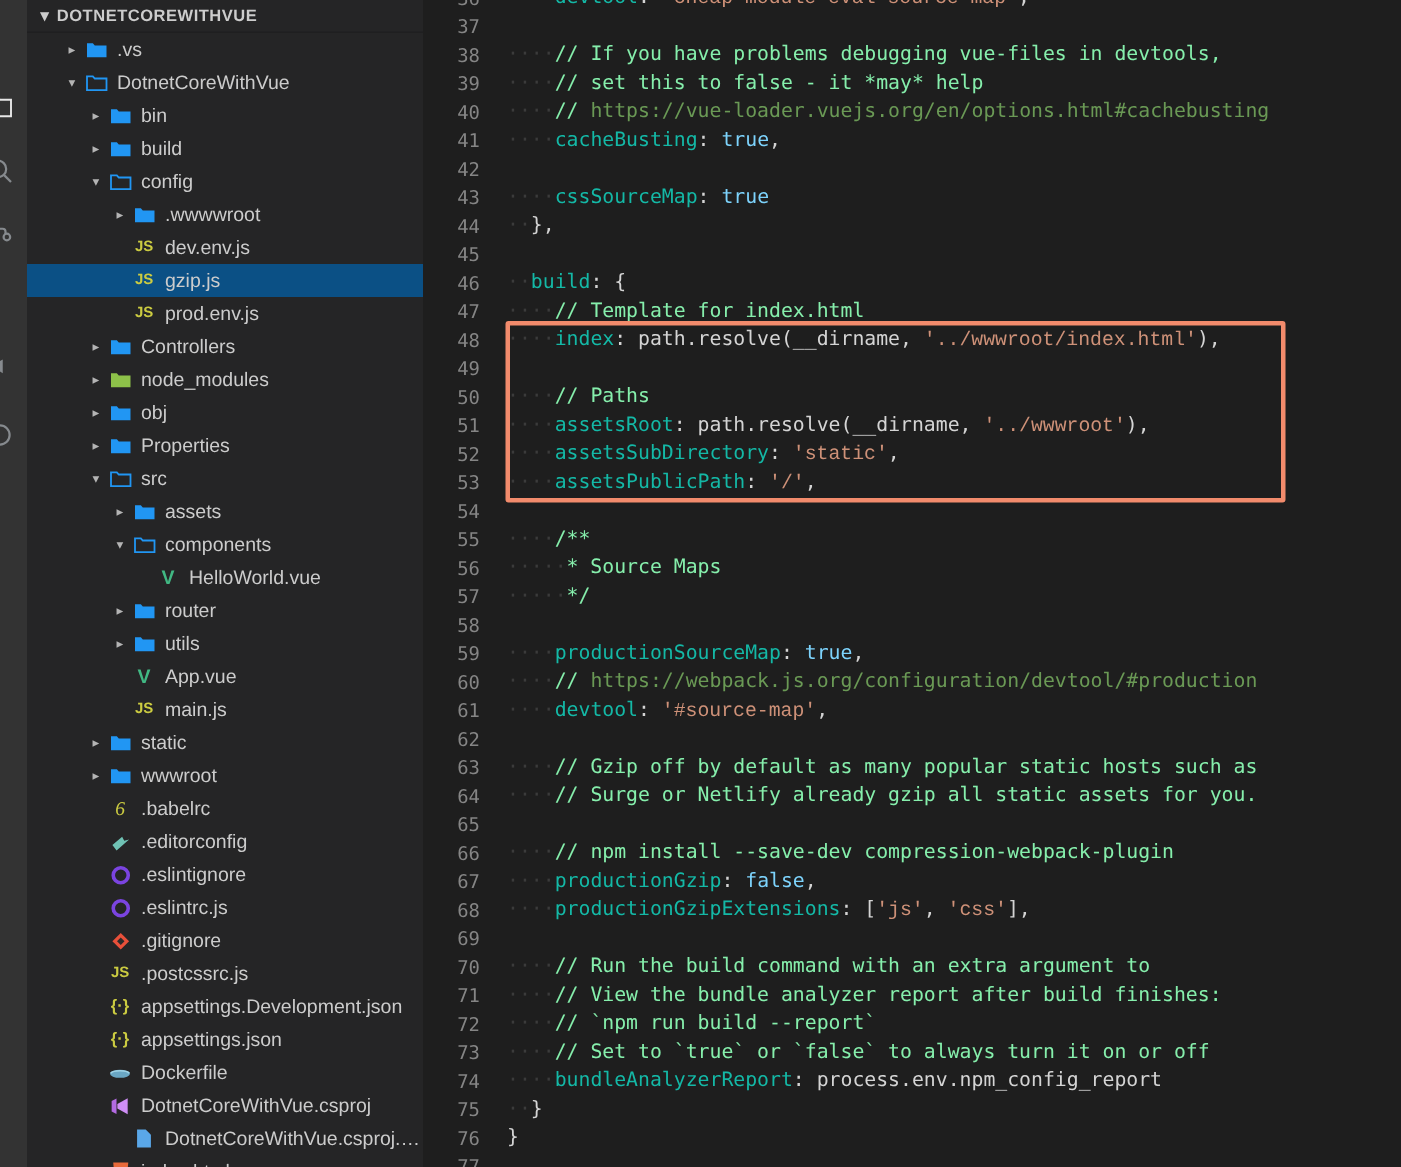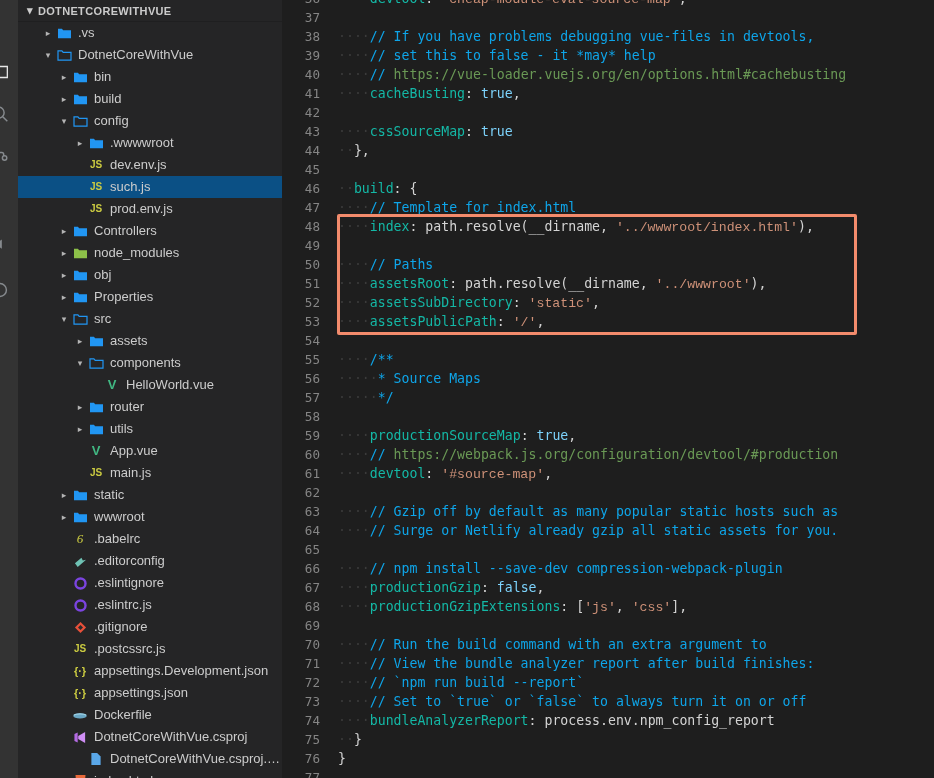--- a/index.html
+++ b/index.html
@@ -134,21 +134,21 @@
     text-align: right;
     padding-right: 18px;
     box-sizing: border-box;
     color: #858585;
     font-size: 12.6px;
     user-select: none;
   }
   .code-text { white-space: pre; }
 
   
-  .t-com   { color: #0ea5e9; }
+  .t-com   { color: #86efac; }
   .t-link  { color: #6A9955; }
   .t-prop  { color: #14b8a6; }
   .t-kw    { color: #7dd3fc; }
   .t-str   { color: #ce9178; font-family: Liberation Mono, monospace; }
   .t-plain { color: #d4d4d4; }
   .t-ws    { color: #3b3b3b; }
 
   
   .highlight-box {
     position: absolute;
@@ -260,21 +260,21 @@
           <span class="icon">
             <span class="js-badge">JS</span>
           </span>
           <span class="label">dev.env.js</span>
         </li>
         <li class="row selected" style="padding-left: 56px;">
           <span class="twisty">&nbsp;</span>
           <span class="icon">
             <span class="js-badge">JS</span>
           </span>
-          <span class="label">such.js</span>
+          <span class="label">gzip.js</span>
         </li>
         <li class="row" style="padding-left: 56px;">
           <span class="twisty">&nbsp;</span>
           <span class="icon">
             <span class="js-badge">JS</span>
           </span>
           <span class="label">prod.env.js</span>
         </li>
         <li class="row" style="padding-left: 40px;">
           <span class="twisty">▸</span>

